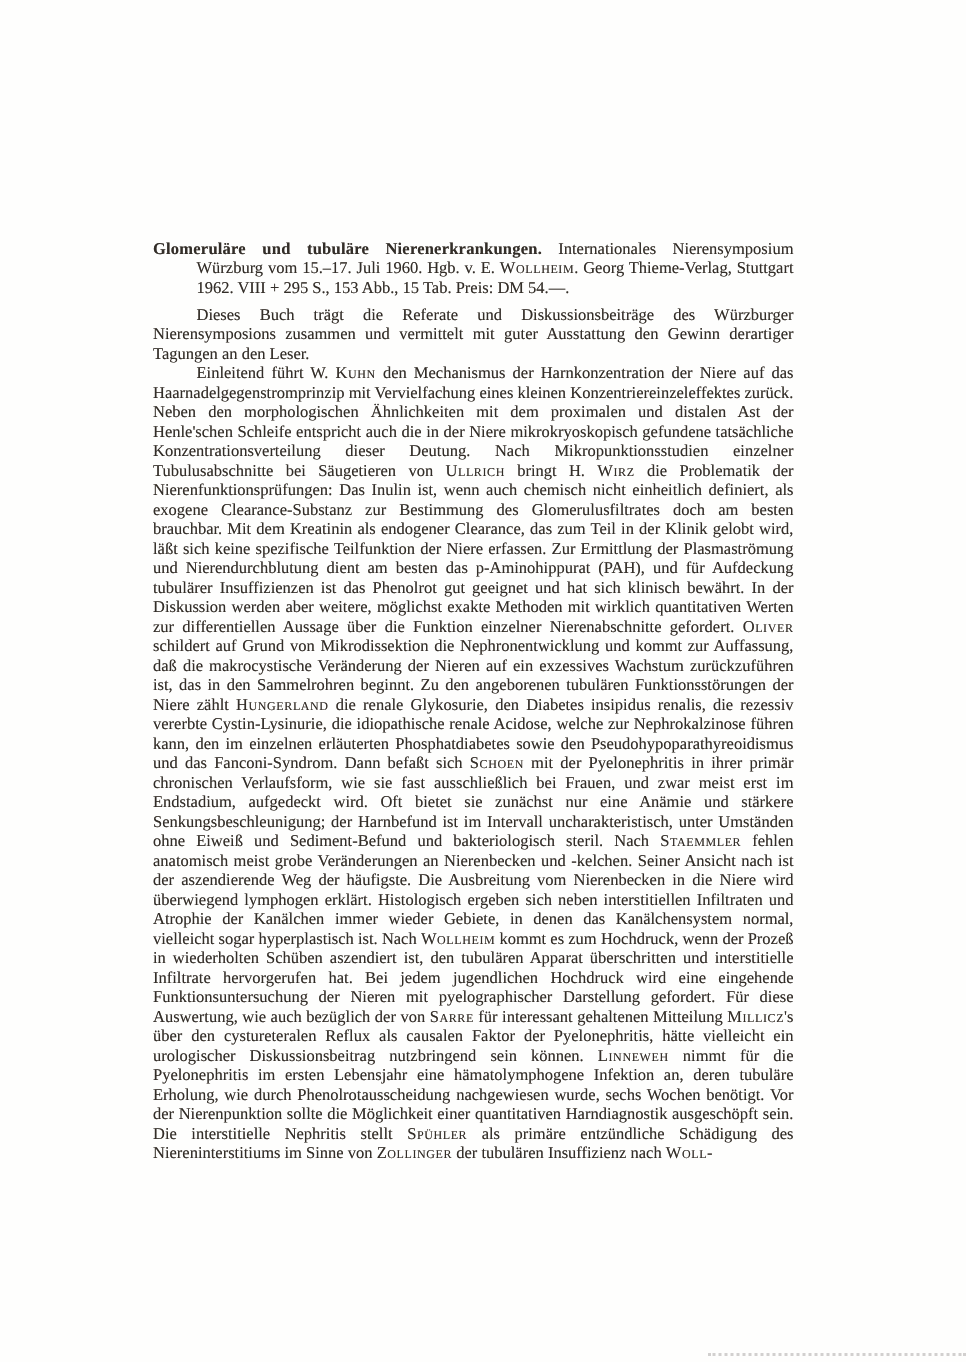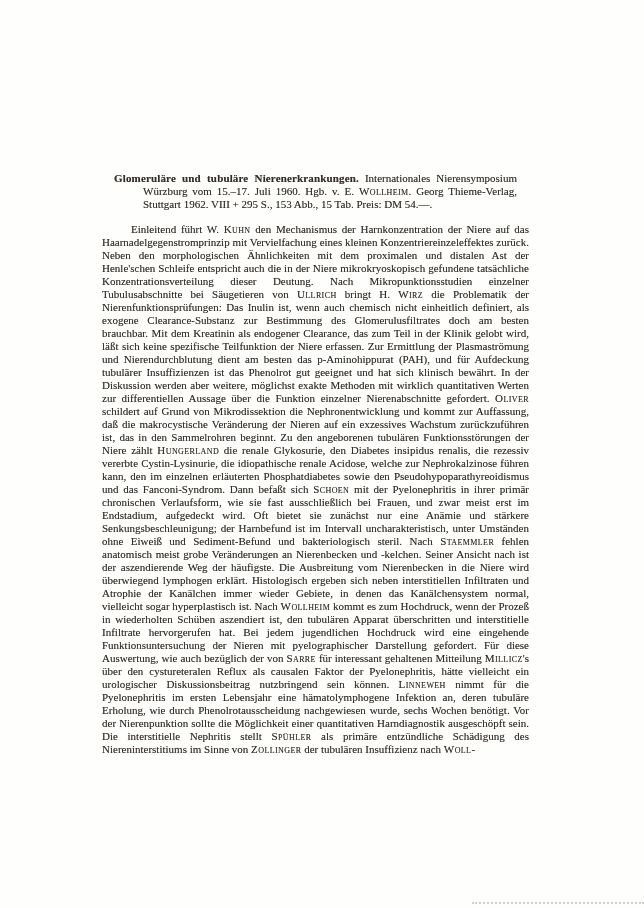--- a/index.html
+++ b/index.html
@@ -34,21 +34,21 @@
   .review{
     position:absolute;
     left:102px;top:160px;width:427px;
     color:#332e29;
     font-size:11px;
     line-height:13px;
     text-align:justify;
     text-shadow:0 0 0.35px rgba(55,45,35,0.5);
   }
   .citation{
-    margin:12px;
+    margin:0;
     padding-left:29px;
     text-indent:-29px;
   }
   .citation .book-title{font-weight:bold;letter-spacing:0.15px;}
   .para{margin:0;text-indent:29px;}
   .para.first{margin-top:5px;}
   .sc{font-variant:small-caps;letter-spacing:0.4px;}
   
   .scan-dots{
     position:absolute;
@@ -60,18 +60,19 @@
 </head>
 <body>
 
 <div class="page">
 
 
   <main class="review">
     <p class="citation">
       <span class="book-title">Glomeruläre und tubuläre Nierenerkrankungen.</span><span><span> Internationales Nierensymposium Würzburg vom 15.–17. Juli 1960. Hgb. v. E. </span><span class="sc">Wollheim</span><span>. Georg Thieme-Verlag, Stuttgart 1962. VIII + 295 S., 153 Abb., 15 Tab. Preis: DM 54.—.</span></span>
     </p>
+    <p class="para first"><span>Dieses Buch trägt die Referate und Diskussionsbeiträge des Würzburger Nierensymposions zusammen und vermittelt mit guter Ausstattung den Gewinn derartiger Tagungen an den Leser.</span></p>
     <p class="para"><span>Einleitend führt W. </span><span class="sc">Kuhn</span><span> den Mechanismus der Harnkonzentration der Niere auf das Haarnadelgegenstromprinzip mit Vervielfachung eines kleinen Konzentriereinzeleffektes zurück. Neben den morphologischen Ähnlichkeiten mit dem proximalen und distalen Ast der Henle'schen Schleife entspricht auch die in der Niere mikrokryoskopisch gefundene tatsächliche Konzentrationsverteilung dieser Deutung. Nach Mikropunktionsstudien einzelner Tubulusabschnitte bei Säugetieren von </span><span class="sc">Ullrich</span><span> bringt H. </span><span class="sc">Wirz</span><span> die Problematik der Nierenfunktionsprüfungen: Das Inulin ist, wenn auch chemisch nicht einheitlich definiert, als exogene Clearance-Substanz zur Bestimmung des Glomerulusfiltrates doch am besten brauchbar. Mit dem Kreatinin als endogener Clearance, das zum Teil in der Klinik gelobt wird, läßt sich keine spezifische Teilfunktion der Niere erfassen. Zur Ermittlung der Plasmaströmung und Nierendurchblutung dient am besten das p-Aminohippurat (PAH), und für Aufdeckung tubulärer Insuffizienzen ist das Phenolrot gut geeignet und hat sich klinisch bewährt. In der Diskussion werden aber weitere, möglichst exakte Methoden mit wirklich quantitativen Werten zur differentiellen Aussage über die Funktion einzelner Nierenabschnitte gefordert. </span><span class="sc">Oliver</span><span> schildert auf Grund von Mikrodissektion die Nephronentwicklung und kommt zur Auffassung, daß die makrocystische Veränderung der Nieren auf ein exzessives Wachstum zurückzuführen ist, das in den Sammelrohren beginnt. Zu den angeborenen tubulären Funktionsstörungen der Niere zählt </span><span class="sc">Hungerland</span><span> die renale Glykosurie, den Diabetes insipidus renalis, die rezessiv vererbte Cystin-Lysinurie, die idiopathische renale Acidose, welche zur Nephrokalzinose führen kann, den im einzelnen erläuterten Phosphatdiabetes sowie den Pseudohypoparathyreoidismus und das Fanconi-Syndrom. Dann befaßt sich </span><span class="sc">Schoen</span><span> mit der Pyelonephritis in ihrer primär chronischen Verlaufsform, wie sie fast ausschließlich bei Frauen, und zwar meist erst im Endstadium, aufgedeckt wird. Oft bietet sie zunächst nur eine Anämie und stärkere Senkungsbeschleunigung; der Harnbefund ist im Intervall uncharakteristisch, unter Umständen ohne Eiweiß und Sediment-Befund und bakteriologisch steril. Nach </span><span class="sc">Staemmler</span><span> fehlen anatomisch meist grobe Veränderungen an Nierenbecken und -kelchen. Seiner Ansicht nach ist der aszendierende Weg der häufigste. Die Ausbreitung vom Nierenbecken in die Niere wird überwiegend lymphogen erklärt. Histologisch ergeben sich neben interstitiellen Infiltraten und Atrophie der Kanälchen immer wieder Gebiete, in denen das Kanälchensystem normal, vielleicht sogar hyperplastisch ist. Nach </span><span class="sc">Wollheim</span><span> kommt es zum Hochdruck, wenn der Prozeß in wiederholten Schüben aszendiert ist, den tubulären Apparat überschritten und interstitielle Infiltrate hervorgerufen hat. Bei jedem jugendlichen Hochdruck wird eine eingehende Funktionsuntersuchung der Nieren mit pyelographischer Darstellung gefordert. Für diese Auswertung, wie auch bezüglich der von </span><span class="sc">Sarre</span><span> für interessant gehaltenen Mitteilung </span><span class="sc">Millicz</span><span>'s über den cystureteralen Reflux als causalen Faktor der Pyelonephritis, hätte vielleicht ein urologischer Diskussionsbeitrag nutzbringend sein können. </span><span class="sc">Linneweh</span><span> nimmt für die Pyelonephritis im ersten Lebensjahr eine hämatolymphogene Infektion an, deren tubuläre Erholung, wie durch Phenolrotausscheidung nachgewiesen wurde, sechs Wochen benötigt. Vor der Nierenpunktion sollte die Möglichkeit einer quantitativen Harndiagnostik ausgeschöpft sein. Die interstitielle Nephritis stellt </span><span class="sc">Spühler</span><span> als primäre entzündliche Schädigung des Niereninterstitiums im Sinne von </span><span class="sc">Zollinger</span><span> der tubulären Insuffizienz nach </span><span class="sc">Woll</span><span>-</span></p>
   </main>
 
   <div class="scan-dots"></div>
 
 </div>
 
 </body></html>

